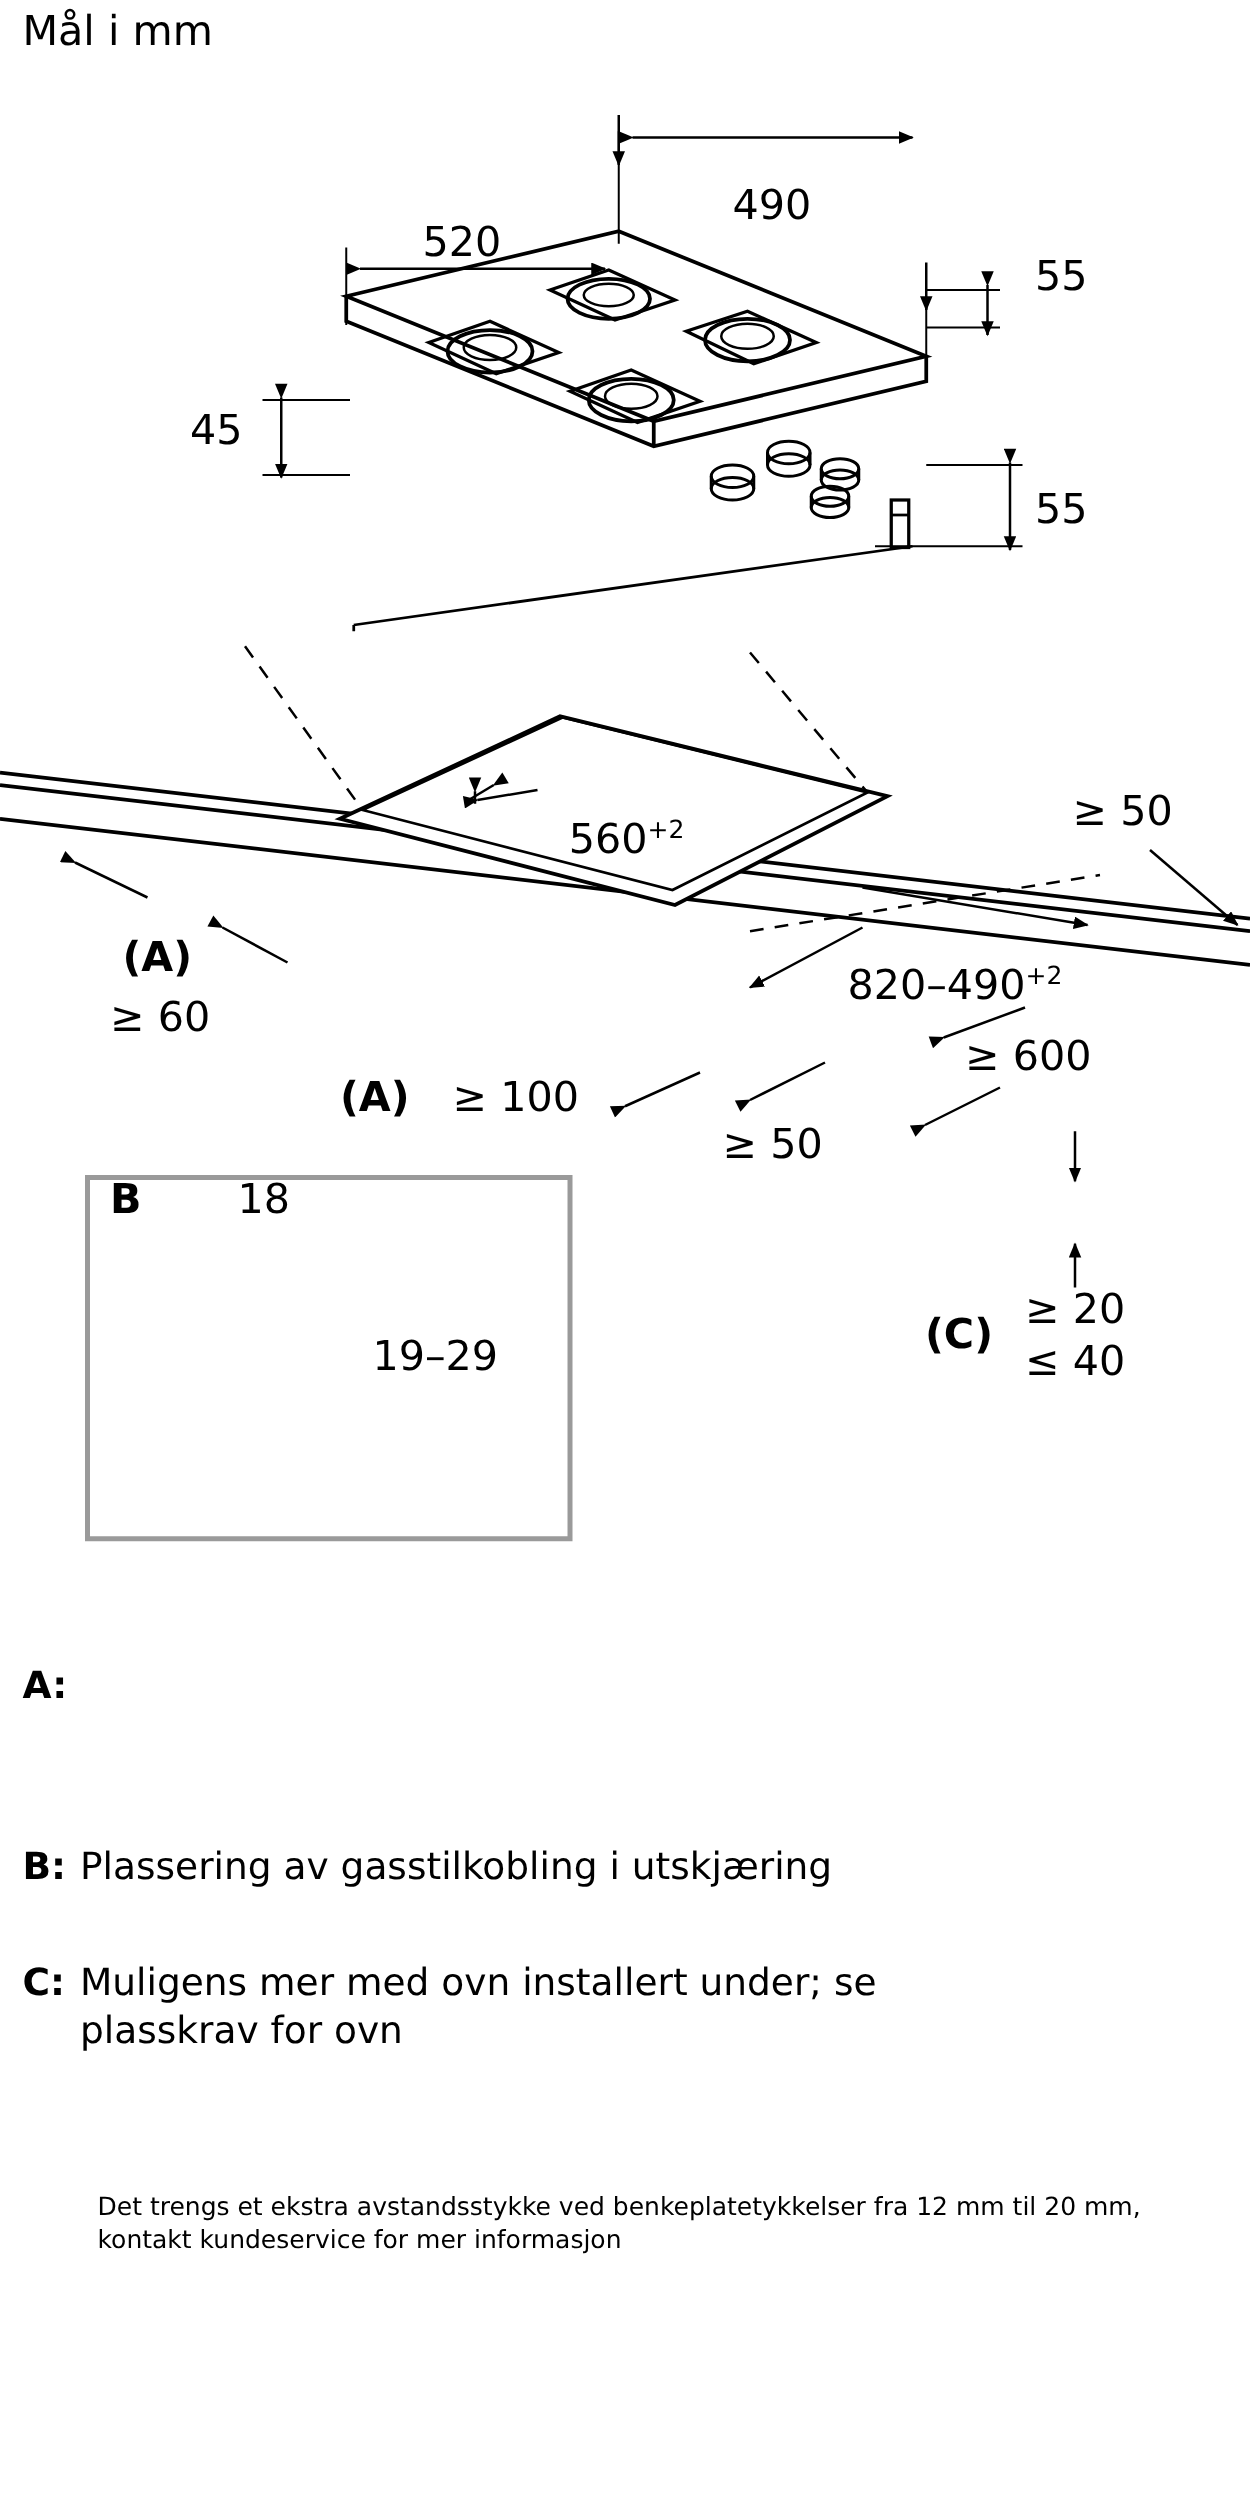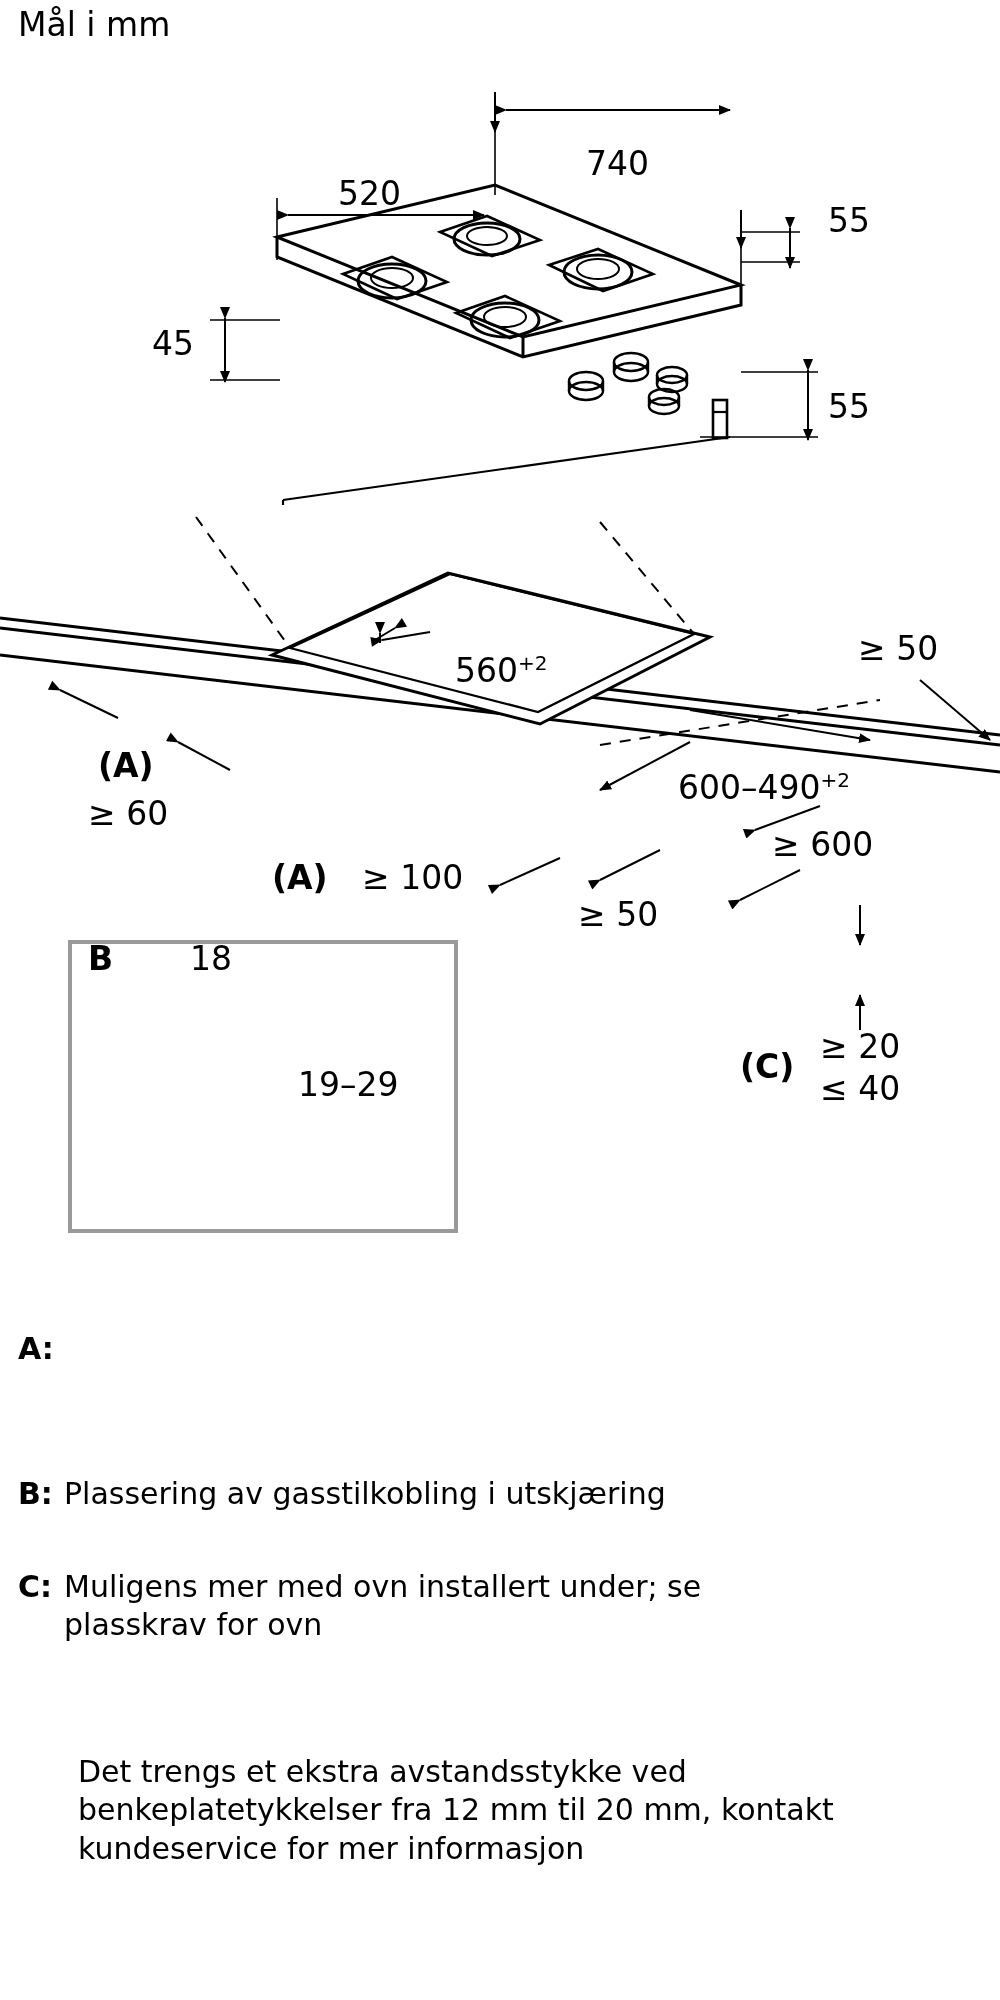--- a/index.html
+++ b/index.html
@@ -67,21 +67,21 @@
     flex: none;
   }
   .legend-text {
     max-width: 700px;
   }
   #note {
     position: absolute;
     left: 78px;
     top: 1753px;
     width: 860px;
-    font-size: 30px;
+    font-size: 20px;
     line-height: 1.28;
   }
   
   #inset-box {
     position: absolute;
     left: 68px;
     top: 940px;
     width: 390px;
     height: 293px;
     border: 4px solid #9a9a9a;
@@ -231,31 +231,31 @@
       <line x1="196" y1="1023" x2="176" y2="1023" stroke-width="2" marker-end="url(#ah)"></line>
 
       <line x1="194" y1="1030" x2="194" y2="1050" stroke-width="2" marker-end="url(#ah)"></line>
       <line x1="194" y1="1128" x2="194" y2="1105" stroke-width="2" marker-end="url(#ah)"></line>
       <line x1="176" y1="1043" x2="240" y2="1043" stroke-width="1.6"></line>
       <line x1="176" y1="1122" x2="240" y2="1122" stroke-width="1.6"></line>
     </g>
   </svg>
 
   <div class="lbl dim" style="left:338px; top:177px;">520</div>
-  <div class="lbl dim" style="left:586px; top:147px;">740</div>
+  <div class="lbl dim" style="left:586px; top:147px;">490</div>
   <div class="lbl dim" style="left:828px; top:204px;">55</div>
   <div class="lbl dim" style="left:828px; top:390px;">55</div>
   <div class="lbl dim" style="left:152px; top:327px;">45</div>
 
   <div class="lbl dim" style="left:455px; top:653px;">
     <span>560</span><sup>+2</sup>
   </div>
 
   <div class="lbl dim" style="left:678px; top:770px;">
-    <span>600–490</span><sup>+2</sup>
+    <span>820–490</span><sup>+2</sup>
   </div>
 
   <div class="lbl dim" style="left:858px; top:632px;">≥ 50</div>
   <div class="lbl dim" style="left:772px; top:828px;">≥ 600</div>
   <div class="lbl dim" style="left:578px; top:898px;">≥ 50</div>
 
   <div class="lbl dim bold" style="left:98px; top:749px;">(A)</div>
   <div class="lbl dim" style="left:88px; top:797px;">≥ 60</div>
 
   <div class="lbl dim bold" style="left:272px; top:861px;">(A)</div>

